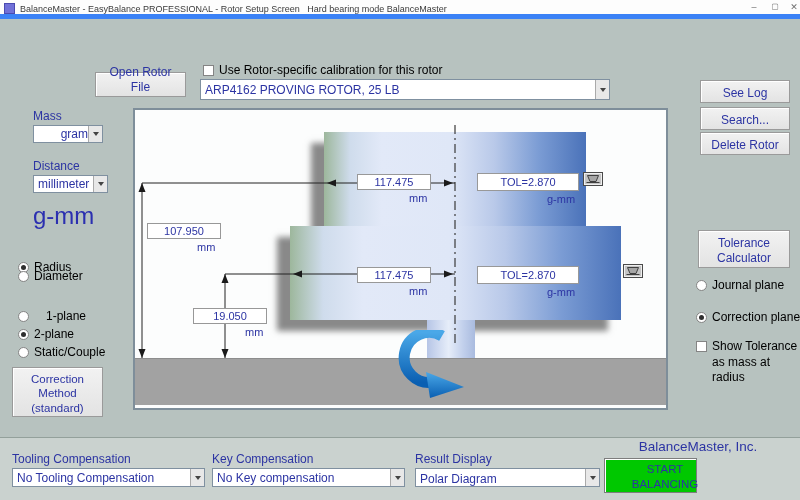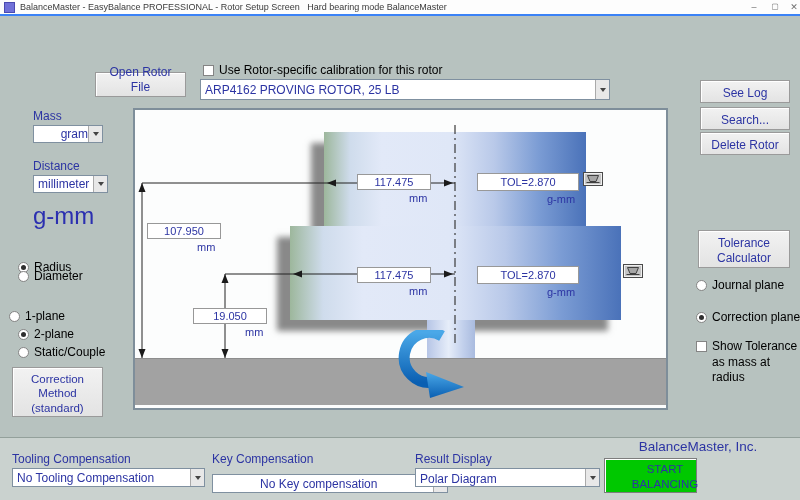--- a/index.html
+++ b/index.html
@@ -1,21 +1,21 @@
 <!DOCTYPE html>
 <html><head>
 <meta charset="utf-8">
 <style>
   html,body{margin:0;padding:0;}
   body{width:800px;height:500px;overflow:hidden;background:#b7c2bf;
        font-family:"Liberation Sans", sans-serif;position:relative;}
   .abs{position:absolute;}
   
   .titlebar{position:absolute;left:0;top:0;width:800px;height:14px;background:#fdfdfd;
-            display:flex;align-items:center;border-bottom:2px solid #3b82f6;}
+            display:flex;align-items:flex-end;border-bottom:5px solid #3b82f6;}
   .app-icon{width:9px;height:9px;margin-left:4px;background:#7070d8;border:1px solid #4a4ab0;}
   .title{font-size:9px;color:#3a3a3a;margin-left:5px;white-space:pre;}
   .wctl{position:absolute;top:0;height:14px;width:16px;text-align:center;font-size:9px;
         line-height:14px;color:#707070;cursor:default;}
   
   .lbl{position:absolute;color:#2c34a3;font-size:12px;}
   .btn{position:absolute;background:linear-gradient(180deg,#f2f2f2,#e3e3e3);
        border:1px solid #9a9a9a;color:#2c34a3;font-size:12px;display:flex;
        flex-direction:column;align-items:center;justify-content:flex-end;
        box-shadow:inset 1px 1px 0 #ffffff;line-height:1.25;text-align:center;}
@@ -106,21 +106,21 @@
 <div class="gmm-big">g-mm</div>
 
 <div class="radio-row" style="left:18px;top:260px;">
   <span class="radio checked"></span>
   <span class="rlbl">Radius</span>
 </div>
 <div class="radio-row" style="left:18px;top:269px;">
   <span class="radio"></span>
   <span class="rlbl">Diameter</span>
 </div>
-<div class="radio-row" style="left:9px;top:309px;">
+<div class="radio-row" style="left:18px;top:309px;gap:12px;">
   <span class="radio"></span>
   <span class="rlbl">1-plane</span>
 </div>
 <div class="radio-row" style="left:18px;top:327px;">
   <span class="radio checked"></span>
   <span class="rlbl">2-plane</span>
 </div>
 <div class="radio-row" style="left:18px;top:345px;">
   <span class="radio"></span>
   <span class="rlbl">Static/Couple</span>
@@ -221,21 +221,21 @@
 </div>
 
 <div class="footer">
   <div class="lbl" style="left:12px;top:14px;">Tooling Compensation</div>
   <div class="dd" style="left:12px;top:30px;width:191px;height:17px;">
     <span class="dd-val">No Tooling Compensation</span>
     <span class="dd-btn"></span>
   </div>
 
   <div class="lbl" style="left:212px;top:14px;">Key Compensation</div>
-  <div class="dd" style="left:212px;top:36px;width:191px;height:17px;padding-left:43px;">
+  <div class="dd" style="left:212px;top:30px;width:191px;height:17px;">
     <span class="dd-val">No Key compensation</span>
     <span class="dd-btn"></span>
   </div>
 
   <div class="lbl" style="left:415px;top:14px;">Result Display</div>
   <div class="dd" style="left:415px;top:30px;width:183px;height:17px;align-items:flex-end;">
     <span class="dd-val">Polar Diagram</span>
     <span class="dd-btn"></span>
   </div>
 

